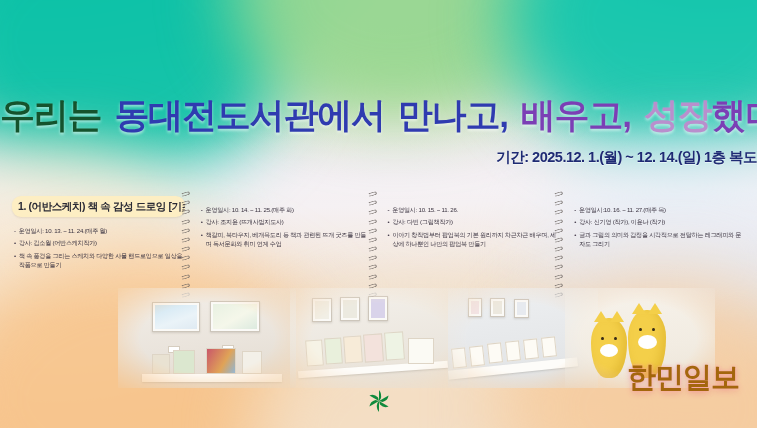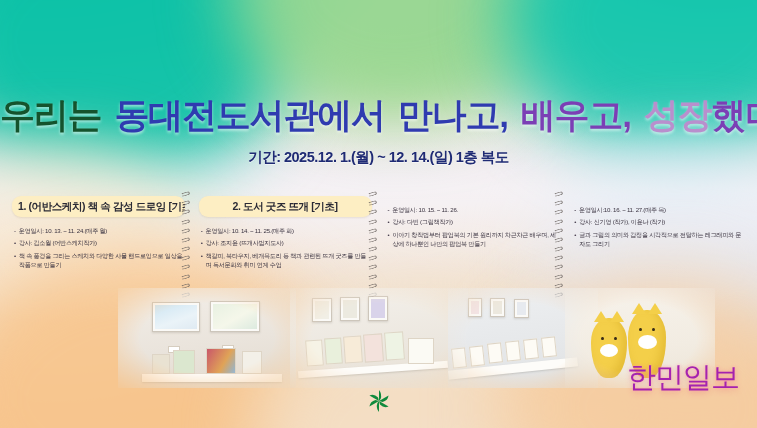--- a/index.html
+++ b/index.html
@@ -58,21 +58,21 @@
     text-shadow:0 2px 3px rgba(255,255,255,.55);
   }
   .h-blue{color:#14532d;}
   .h-blue2{color:#2f3bb0;}
   .h-purple{color:#7b3fb5;}
   .h-mauve{color:#b98fcd;}
   .h-gap{display:inline-block;width:13px;}
 
   .subline{
     position:absolute;left:0;right:0;top:148px;
-    text-align:center;white-space:nowrap;
+    text-align:right;white-space:nowrap;
     font-size:14.5px;font-weight:bold;letter-spacing:-0.5px;
     color:#1f2b74;
     text-shadow:0 1px 0 rgba(255,255,255,.5);
   }
 
   
   .cards{
     position:absolute;left:8px;right:8px;top:196px;
     display:flex;gap:6px;align-items:flex-start;
   }
@@ -149,22 +149,22 @@
     display:flex;justify-content:center;align-items:center;gap:9px;
   }
   .logo-mark{width:26px;height:26px;display:block;}
   .logo-text{
     font-size:15px;font-weight:bold;letter-spacing:-0.6px;color:#1d1d1f;
     text-shadow:0 1px 0 rgba(255,255,255,.4);
   }
   
   .watermark{
     position:absolute;right:18px;bottom:30px;
-    font-size:29px;font-weight:normal;letter-spacing:-1px;
-    color:#a21caf;
+    font-size:29px;font-weight:bold;letter-spacing:-1px;
+    color:#a16207;
     text-shadow:0 0 3px rgba(255,160,170,.85),0 2px 7px rgba(220,90,110,.45);
     opacity:.96;
   }
 </style>
 </head>
 <body>
 
 <div class="poster">
 
   <div class="bg-base"></div>
@@ -213,21 +213,20 @@
           <i></i>
           <i></i>
           <i></i>
           <i></i>
           <i></i>
           <i></i>
       </div>
     </div>
 
     <div class="card">
-      <div class="card-title">2. 도서 굿즈 뜨개 [기초]</div>
       <div class="card-body">
         <div class="line dash">
           <span class="mk">-</span>
           <span class="tx">운영일시: 10. 14. ~ 11. 25.(매주 화)</span>
         </div>
         <div class="line">
           <span class="mk">•</span>
           <span class="tx">강사: 조지윤 (뜨개사범지도사)</span>
         </div>
         <div class="line">

